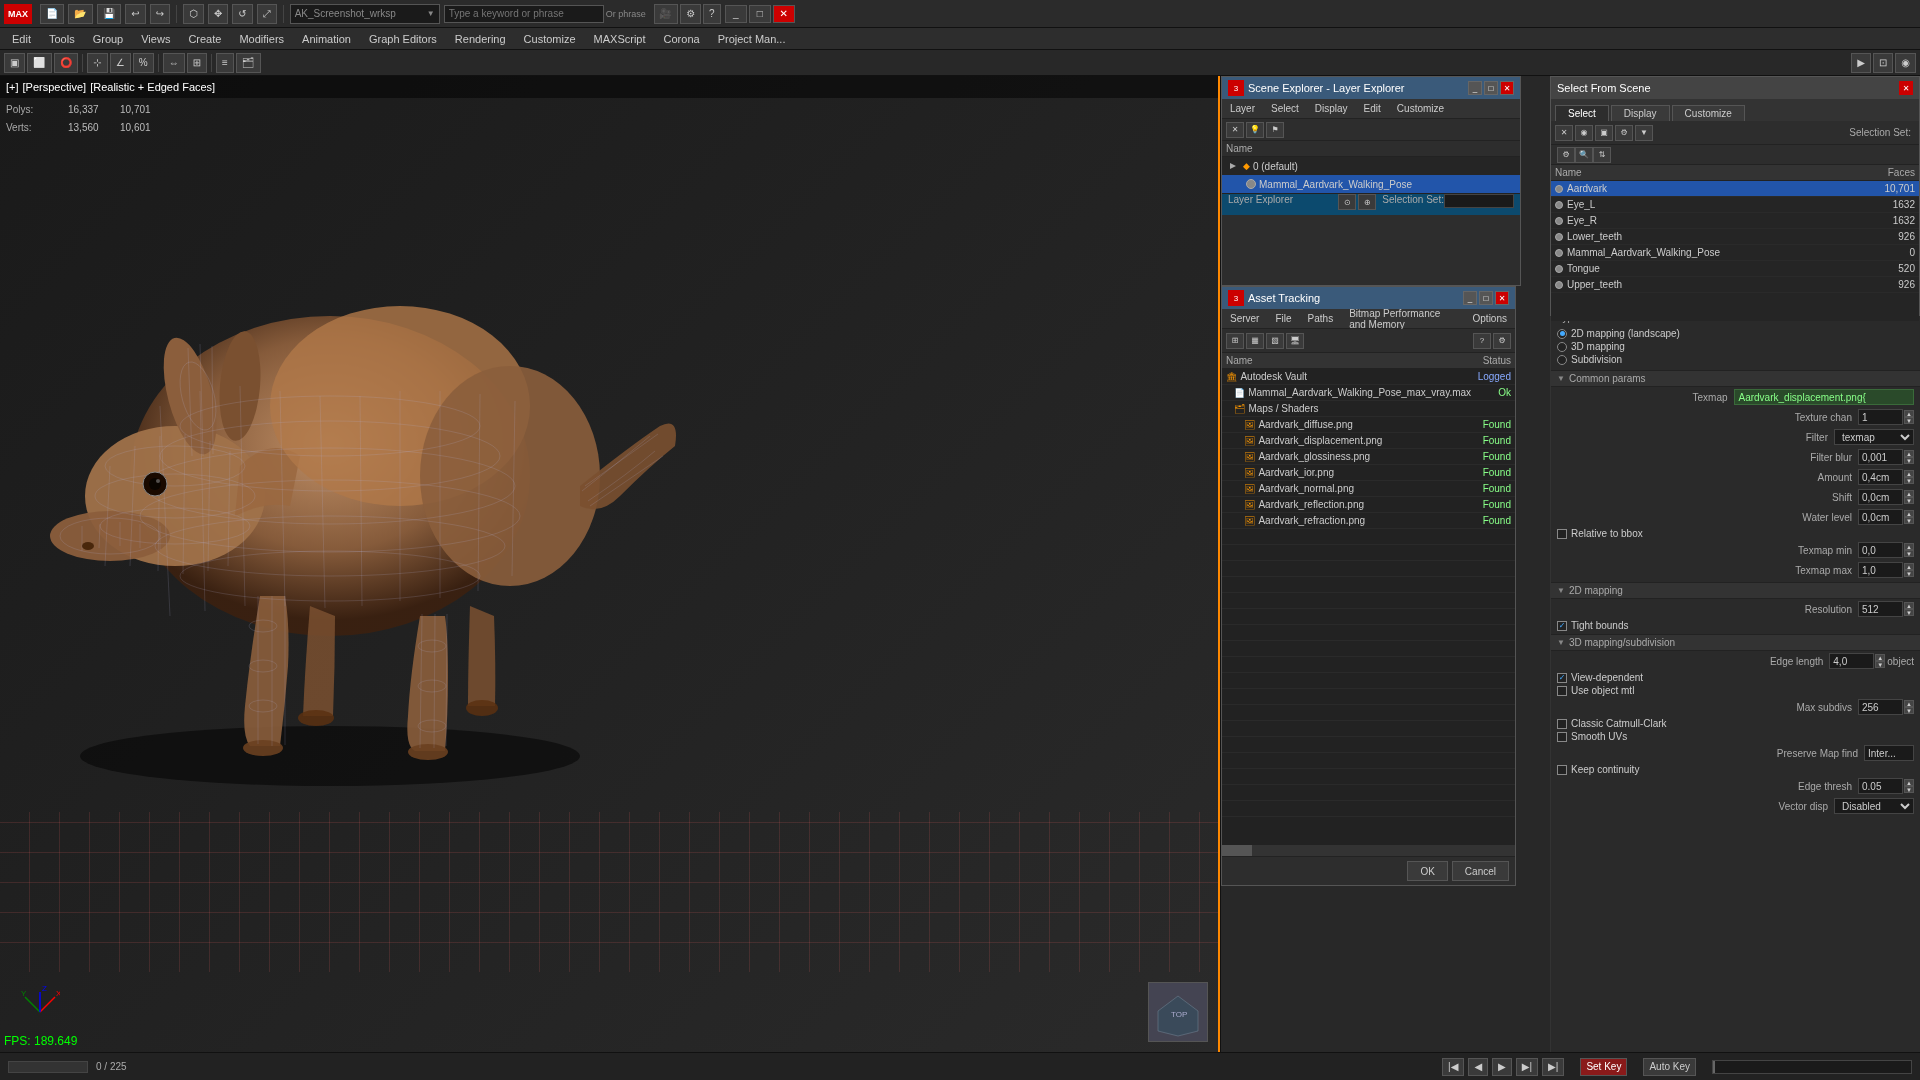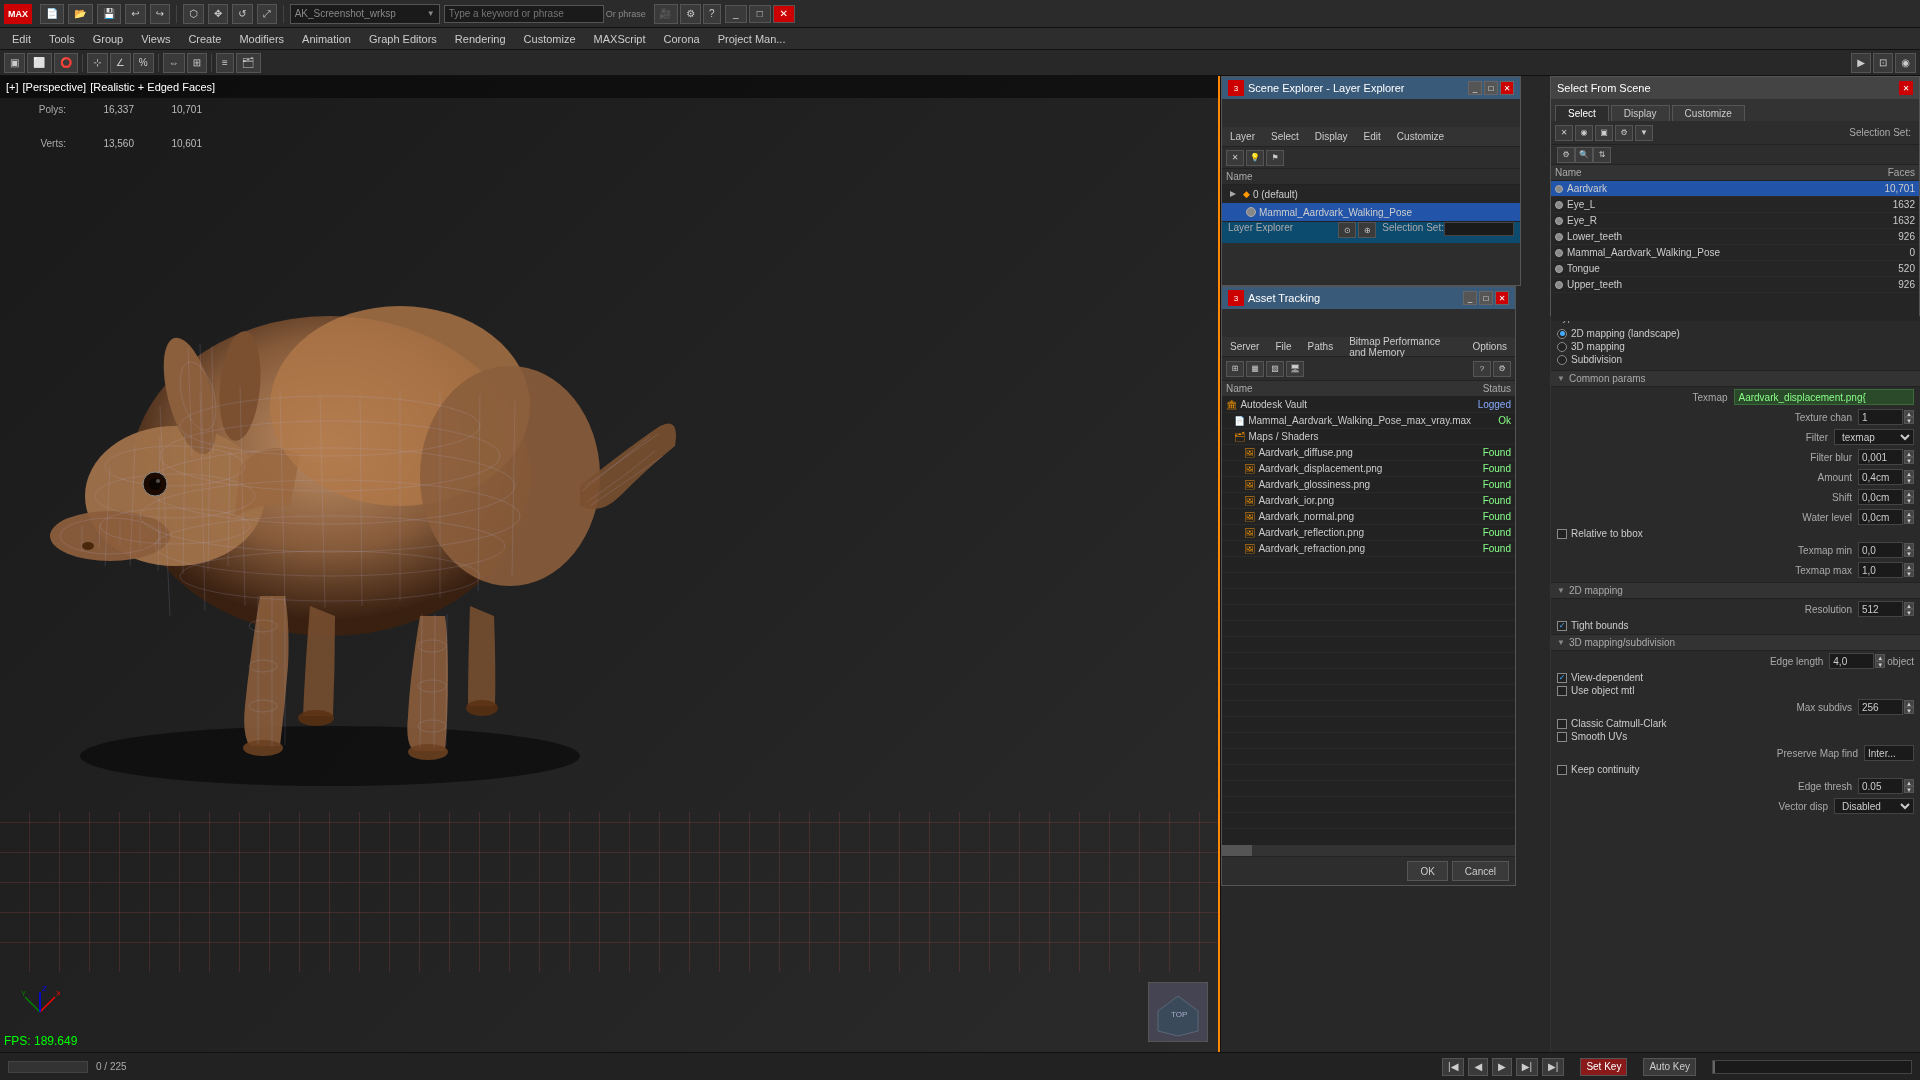--- a/index.html
+++ b/index.html
@@ -218,21 +218,20 @@
     }
     .pwc { width: 14px; height: 14px; background: #555; border: 1px solid #666; display: flex; align-items: center; justify-content: center; font-size: 8px; cursor: pointer; }
     .pwc-close { background: #c00; }
 
     .panel-menu {
       height: 20px;
       background: #333;
       display: flex;
       align-items: center;
       border-bottom: 1px solid #222;
-      margin-top: 28px;
     }
     .panel-menu-item {
       padding: 0 8px;
       font-size: 10px;
       color: #ccc;
       cursor: pointer;
       height: 20px;
       display: flex;
       align-items: center;
     }
@@ -773,21 +772,21 @@
 <div id="main-area">
 
   <div id="viewport">
     <div class="vp-label-bg">
       <span>[+]</span>
       <span>[Perspective]</span>
       <span>[Realistic + Edged Faces]</span>
     </div>
 
     <div style="position:absolute;top:26px;left:6px;z-index:2;font-size:10px;color:#bbb;line-height:16px;">
-      <div style="display:grid;grid-template-columns:60px 50px 50px;gap:18px;text-align:right;">
+      <div style="display:grid;grid-template-columns:60px 50px 50px;gap:2px;">
         <span style="color:#aaa;">Polys:</span>
         <span>16,337</span>
         <span>10,701</span>
         <span style="color:#aaa;">Verts:</span>
         <span>13,560</span>
         <span>10,601</span>
       </div>
     </div>
 
     <div id="fps-display">FPS: 189.649</div>

